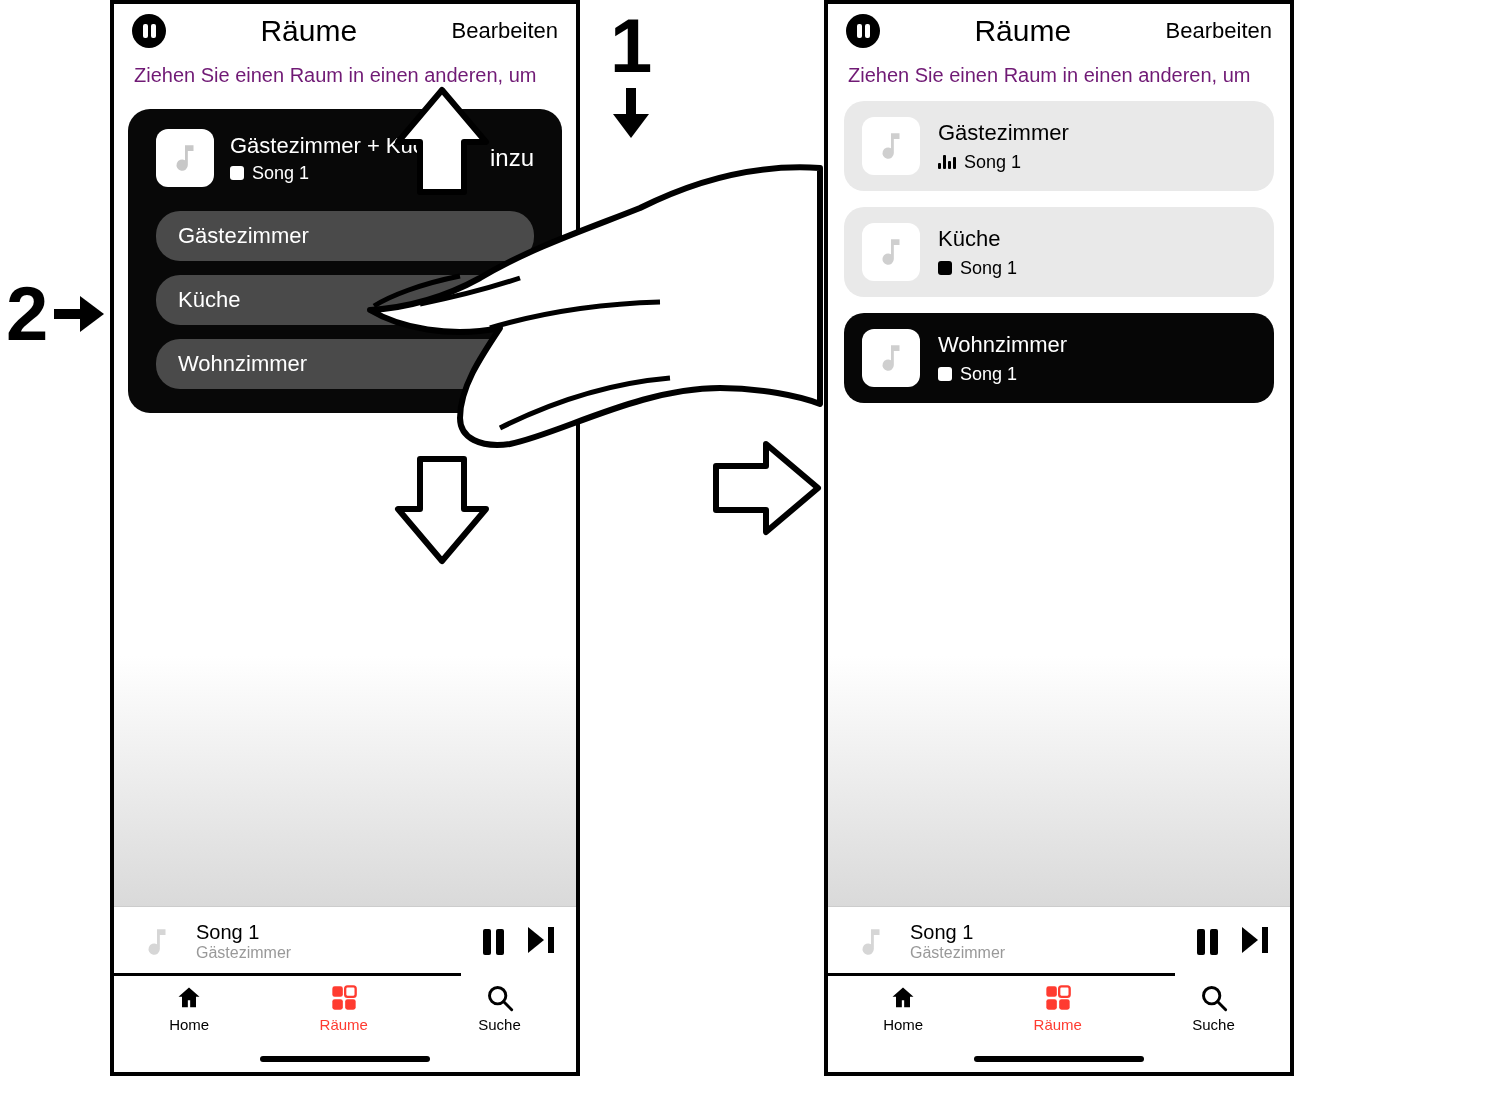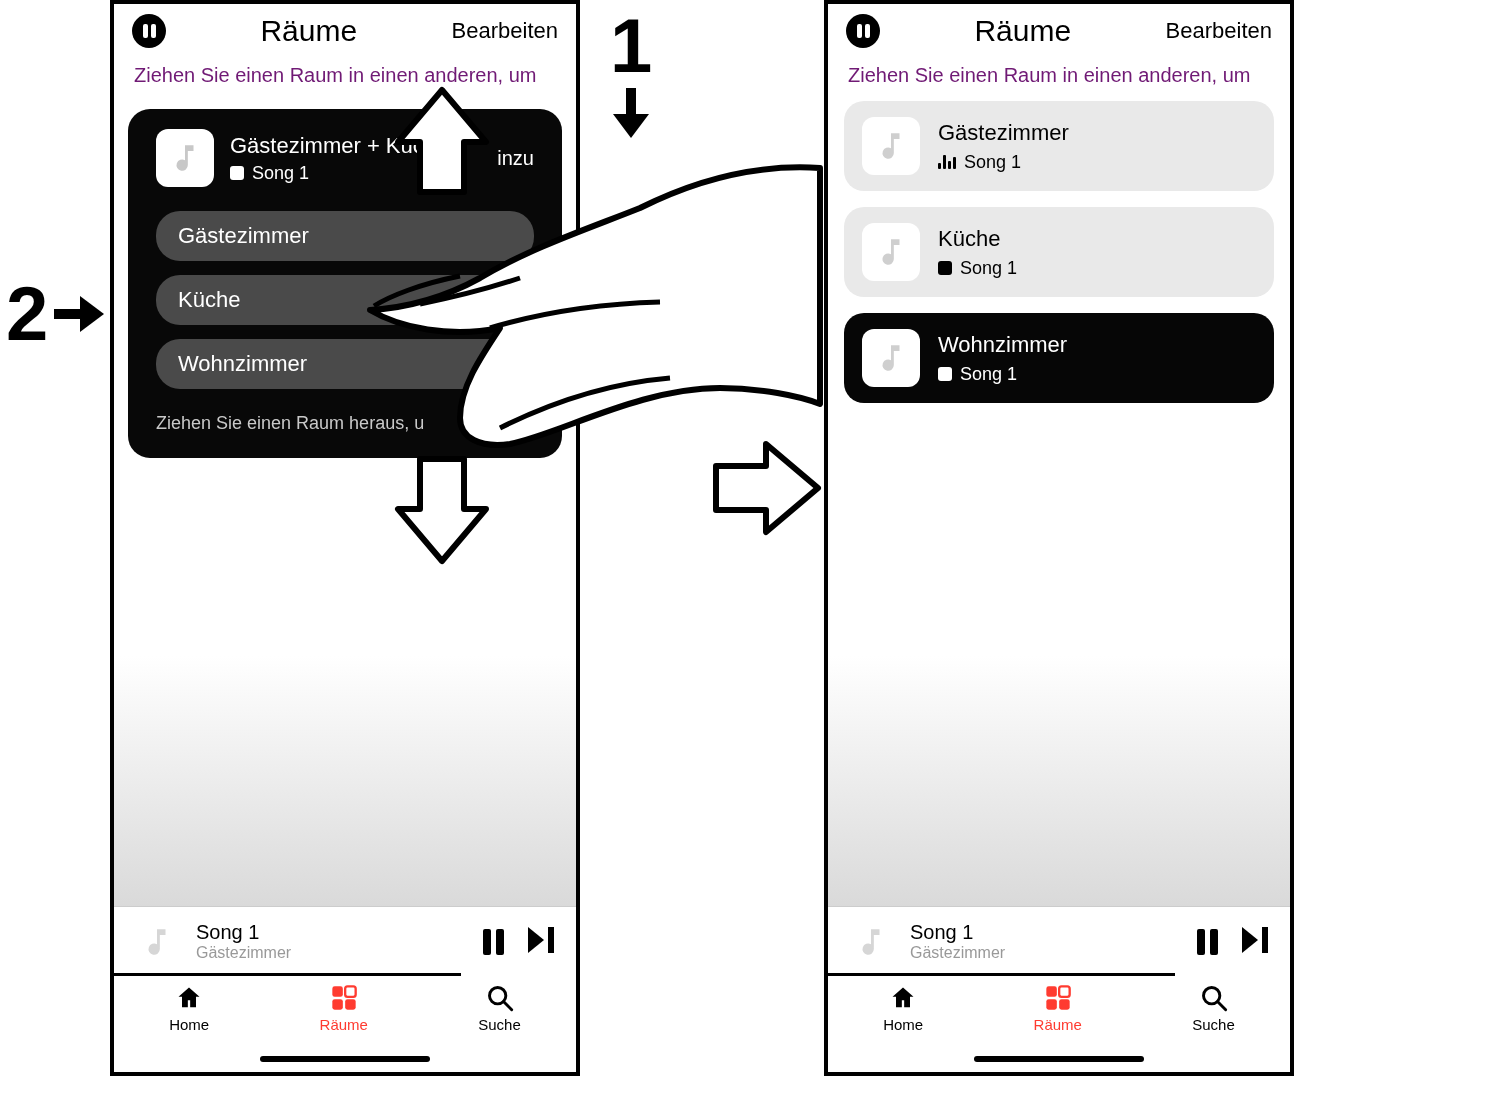--- a/index.html
+++ b/index.html
@@ -131,28 +131,27 @@
               <path fill="#c8c8c8" d="M12 3v10.55A4 4 0 1 0 14 17V7h4V3z"></path>
             </svg>
         </div>
         <div>
           <div class="group-title">Gästezimmer + Küche</div>
           <div class="group-sub">
             <div class="stop-sq"></div>
             <span class="txt">Song 1</span>
           </div>
         </div>
-        <div style="margin-left:auto;font-size:20px;color:#fff">inzu</div>
+        <div style="margin-left:auto;font-size:24px;color:#fff">inzu</div>
       </div>
       <div class="pill-list">
         <div class="pill">Gästezimmer</div>
         <div class="pill">Küche</div>
         <div class="pill">Wohnzimmer</div>
       </div>
-      <div class="group-hint">Ziehen Sie einen Raum heraus, u</div>
     </div>
 
     <div class="fade"></div>
 
     <div class="nowbar">
       <div class="music-icon sm">
         <svg viewBox="0 0 24 24">
             <path fill="#d6d6d6" d="M12 3v10.55A4 4 0 1 0 14 17V7h4V3z"></path>
           </svg>
       </div>

